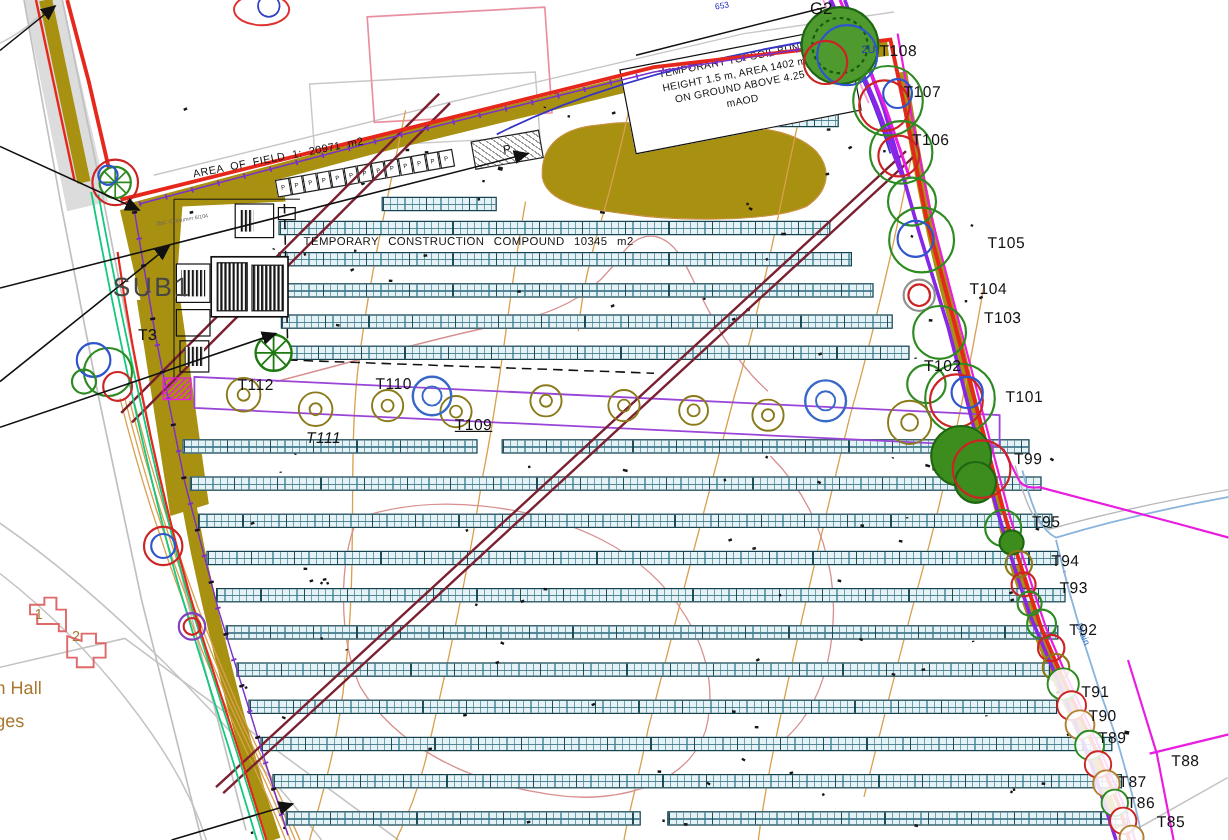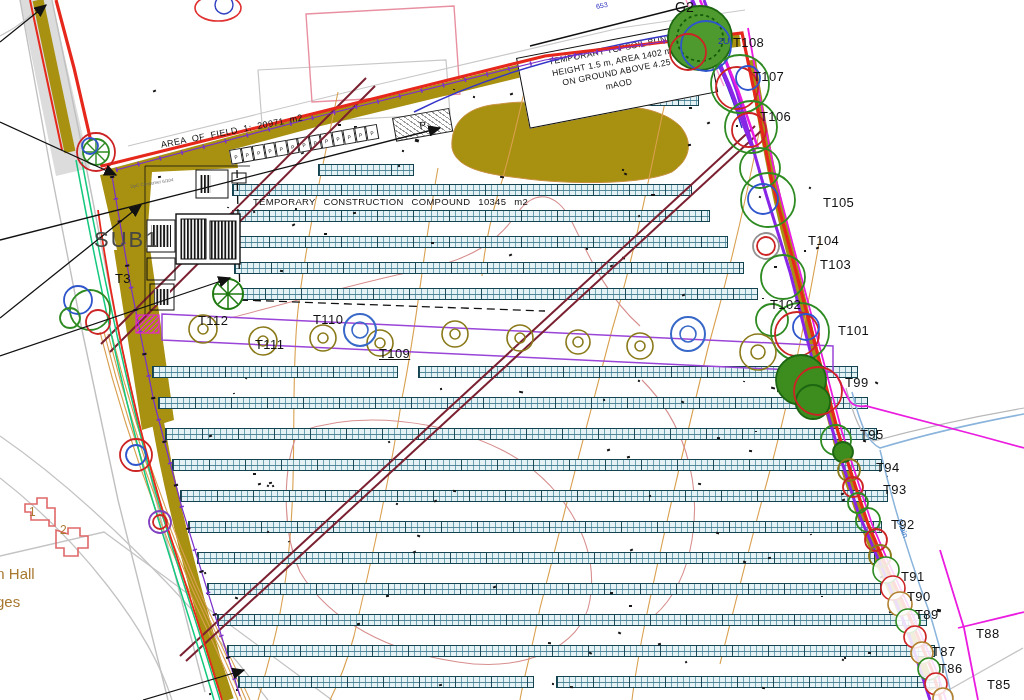--- a/index.html
+++ b/index.html
@@ -474,24 +474,24 @@
       <div class="lbl tree" style="left: 860px; top: 428px;">T95</div>
       <div class="lbl tree" style="left: 876px; top: 461px;">T94</div>
       <div class="lbl tree" style="left: 883px; top: 483px;">T93</div>
       <div class="lbl tree" style="left: 891px; top: 518px;">T92</div>
       <div class="lbl tree" style="left: 901px; top: 570px;">T91</div>
       <div class="lbl tree" style="left: 907px; top: 590px;">T90</div>
       <div class="lbl tree" style="left: 915px; top: 608px;">T89</div>
       <div class="lbl tree" style="left: 976px; top: 627px;">T88</div>
       <div class="lbl tree" style="left: 932px; top: 645px;">T87</div>
       <div class="lbl tree" style="left: 939px; top: 662px;">T86</div>
-      <div class="lbl tree" style="left: 987px; top: 678px;">T85</div>
+      <div class="lbl tree" style="left: 964px; top: 678px;">T85</div>
       <div class="lbl tree" style="left: 198px; top: 314px;">T112</div>
       <div class="lbl tree" style="left: 313px; top: 313px;">T110</div>
-      <div class="lbl tree" style="left: 255px; top: 338px;">T111</div>
+      <div class="lbl tree" style="left: 255px; top: 358px; font-style: italic;">T111</div>
       <div class="lbl tree" style="left: 379px; top: 347px; text-decoration: underline;">T109</div>
       <div class="lbl tree" style="left: 115px; top: 272px;">T3</div>
       <div class="lbl brown" style="left: -12px; top: 566px; font-size: 15px;">on Hall</div>
       <div class="lbl brown" style="left: -4px; top: 594px; font-size: 15px;">ges</div>
       <div class="lbl brown" style="left: 29px; top: 506px; font-size: 12px;">1</div>
       <div class="lbl brown" style="left: 60px; top: 524px; font-size: 12px;">2</div>
     </div>
 
 </div>
 

